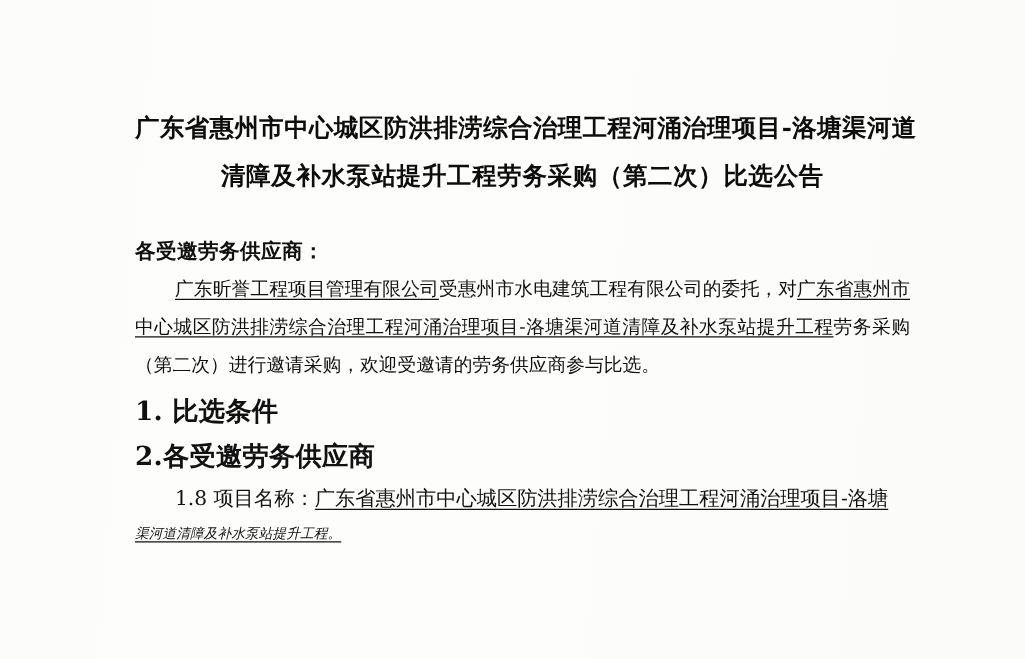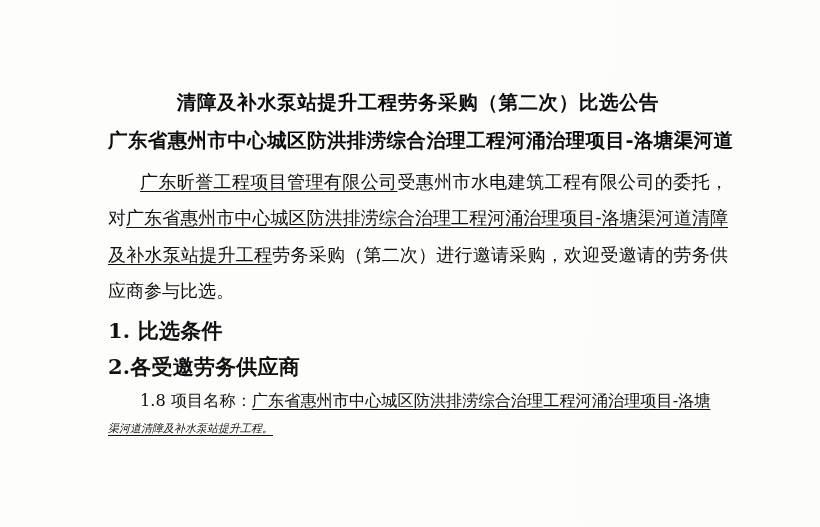--- a/index.html
+++ b/index.html
@@ -51,21 +51,21 @@
   .title .line2 {
     letter-spacing: 0.6px;
   }
   .salutation {
     margin-top: 30px;
     font-weight: bold;
     font-size: 16.5px;
     letter-spacing: 0.3px;
   }
   .para {
-    font-size: 18px;
+    font-size: 15px;
     line-height: 2.02;
     text-align: justify;
     text-justify: inter-ideograph;
     margin-top: 4px;
   }
   .para.indent {
     text-indent: 32px;
   }
   .u {
     text-decoration: underline;
@@ -100,24 +100,25 @@
   }
   .spacer-sm { height: 4px; }
 </style>
 </head>
 <body>
 
 <div class="page">
   <div class="doc-body">
 
     <div class="title">
+      <span class="line line1">广东省惠州市中心城区防洪排涝综合治理工程河涌治理项目-洛塘渠河道</span>
       <span class="line line2">清障及补水泵站提升工程劳务采购（第二次）比选公告</span>
-      <span class="line line1">广东省惠州市中心城区防洪排涝综合治理工程河涌治理项目-洛塘渠河道</span>
     </div>
 
+    <div class="salutation">各受邀劳务供应商：</div>
 
     <div class="para indent">
       <span class="u">广东昕誉工程项目管理有限公司</span><span>受惠州市水电建筑工程有限公司的委托，对</span><span class="u">广东省惠州市中心城区防洪排涝综合治理工程河涌治理项目-洛塘渠河道清障及补水泵站提升工程</span><span>劳务采购（第二次）进行邀请采购，欢迎受邀请的劳务供应商参与比选。</span>
     </div>
 
     <div class="heading">
       <span class="num">1.</span>
       <span>比选条件</span>
     </div>
 

